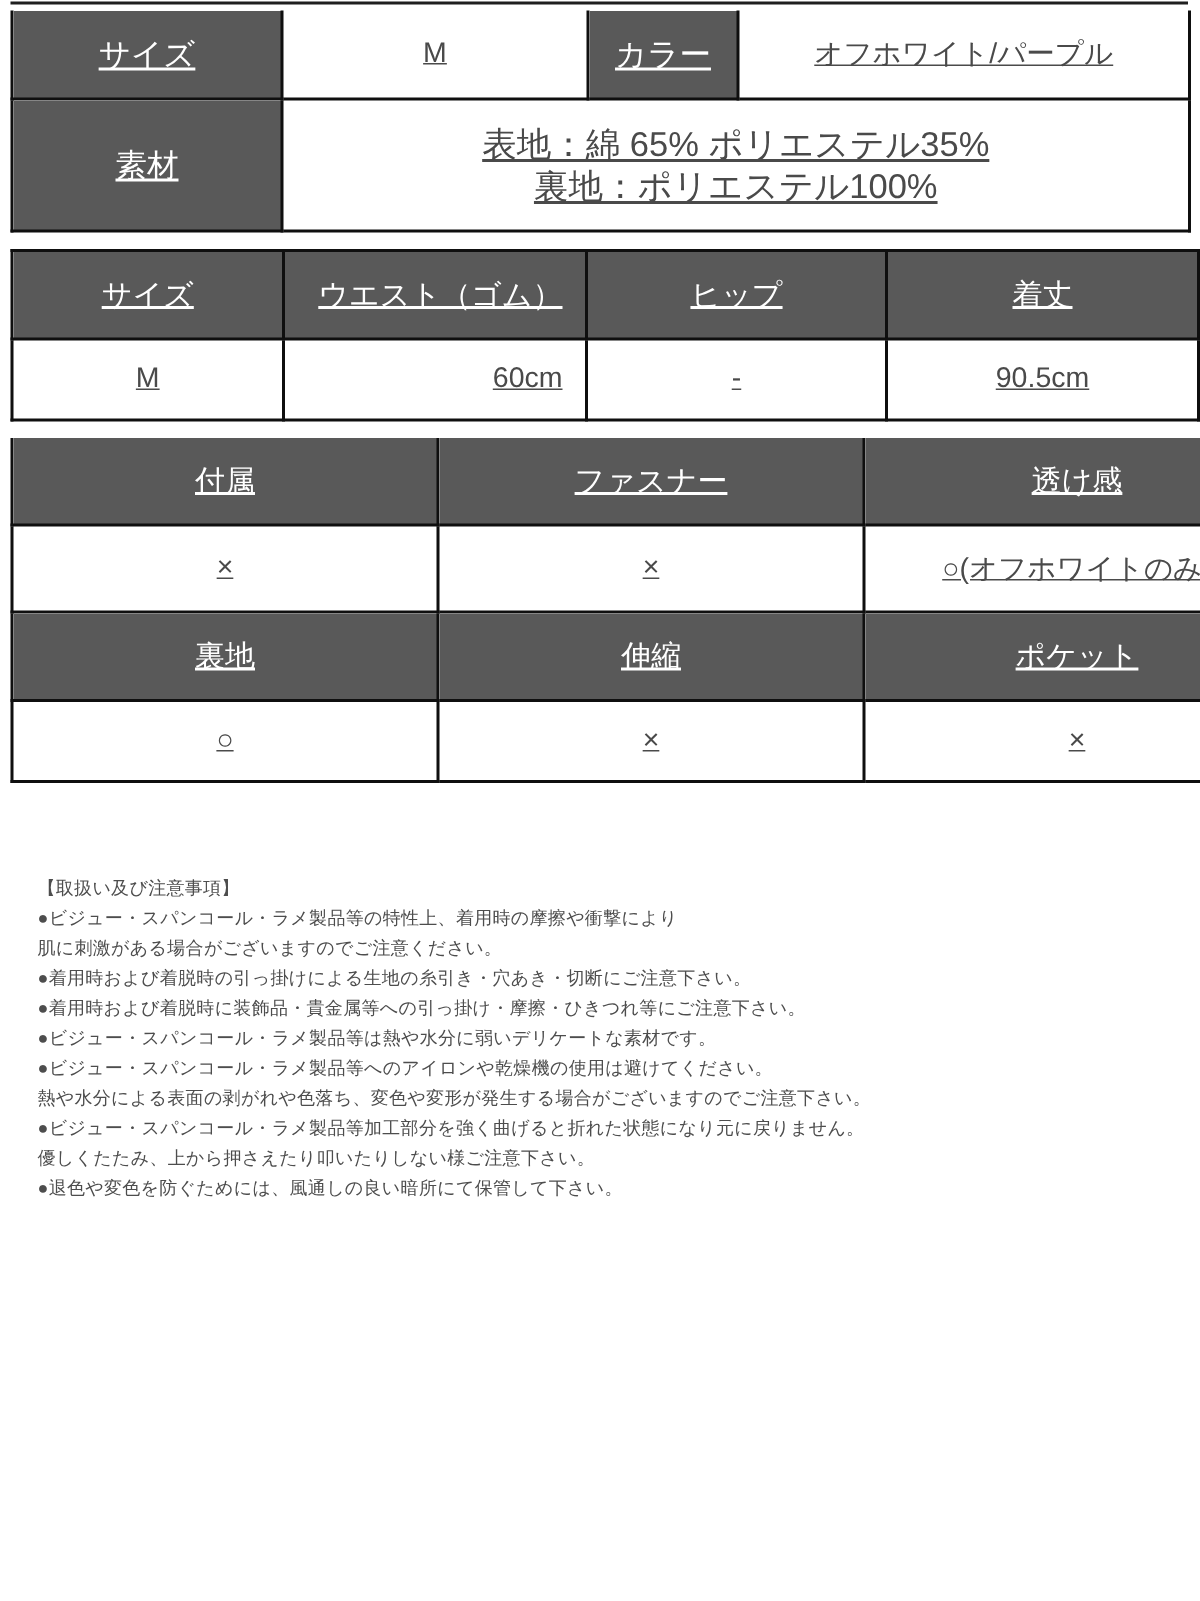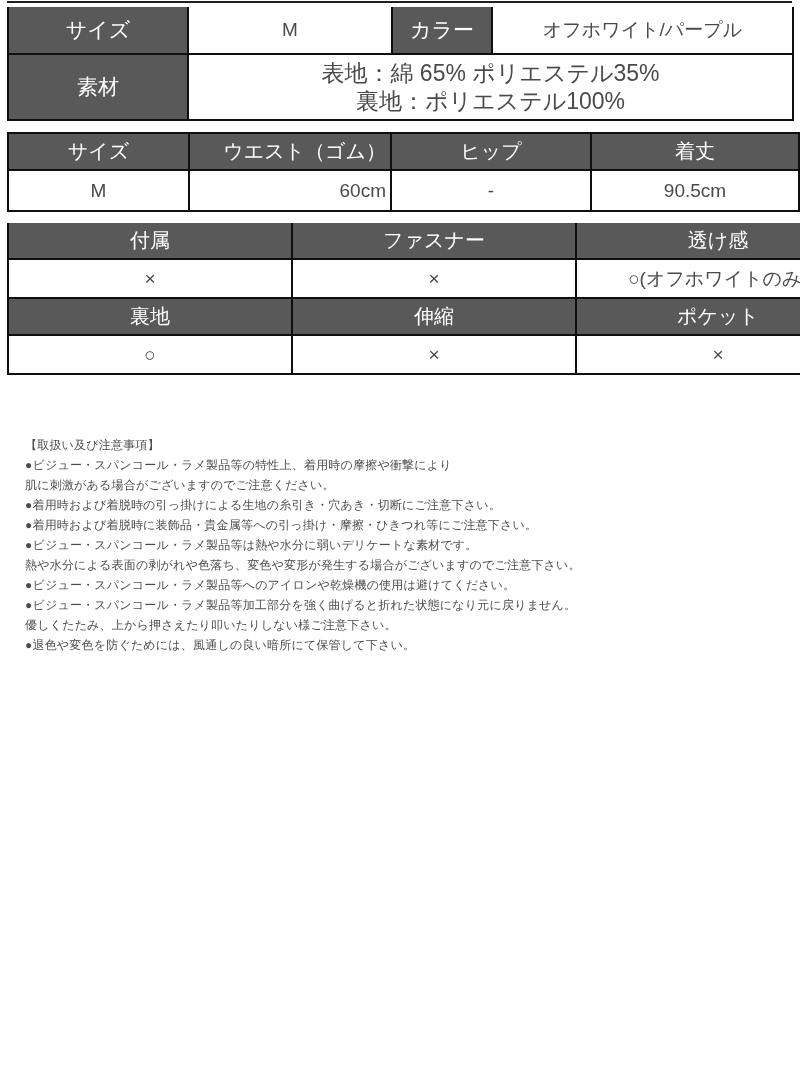--- a/index.html
+++ b/index.html
@@ -21,22 +21,23 @@
 
   table.spec {
     border-collapse: collapse;
     margin-left: 7px;
     table-layout: fixed;
   }
   table.spec td {
     border: 2px solid #0f0f0f;
     text-align: center;
     vertical-align: middle;
-    padding: 4px;
+    padding: 15px;
     overflow: hidden;
+    text-decoration: underline;
   }
   table.spec.no-top tr:first-child td { border-top: none; }
 
   td.hd {
     background: #595959;
     color: #ffffff;
     font-size: 21px;
     font-weight: 400;
   }
   td.val {
@@ -149,20 +150,20 @@
   </tbody>
     </table>
 
   <div class="notes">
     <div>【取扱い及び注意事項】</div>
     <div>●ビジュー・スパンコール・ラメ製品等の特性上、着用時の摩擦や衝撃により</div>
     <div>肌に刺激がある場合がございますのでご注意ください。</div>
     <div>●着用時および着脱時の引っ掛けによる生地の糸引き・穴あき・切断にご注意下さい。</div>
     <div>●着用時および着脱時に装飾品・貴金属等への引っ掛け・摩擦・ひきつれ等にご注意下さい。</div>
     <div>●ビジュー・スパンコール・ラメ製品等は熱や水分に弱いデリケートな素材です。</div>
+    <div>●ビジュー・スパンコール・ラメ製品等へのアイロンや乾燥機の使用は避けてください。</div>
     <div>熱や水分による表面の剥がれや色落ち、変色や変形が発生する場合がございますのでご注意下さい。</div>
-    <div>●ビジュー・スパンコール・ラメ製品等へのアイロンや乾燥機の使用は避けてください。</div>
     <div>●ビジュー・スパンコール・ラメ製品等加工部分を強く曲げると折れた状態になり元に戻りません。</div>
     <div>優しくたたみ、上から押さえたり叩いたりしない様ご注意下さい。</div>
     <div>●退色や変色を防ぐためには、風通しの良い暗所にて保管して下さい。</div>
   </div>
 
 </div>
 
 </body></html>

